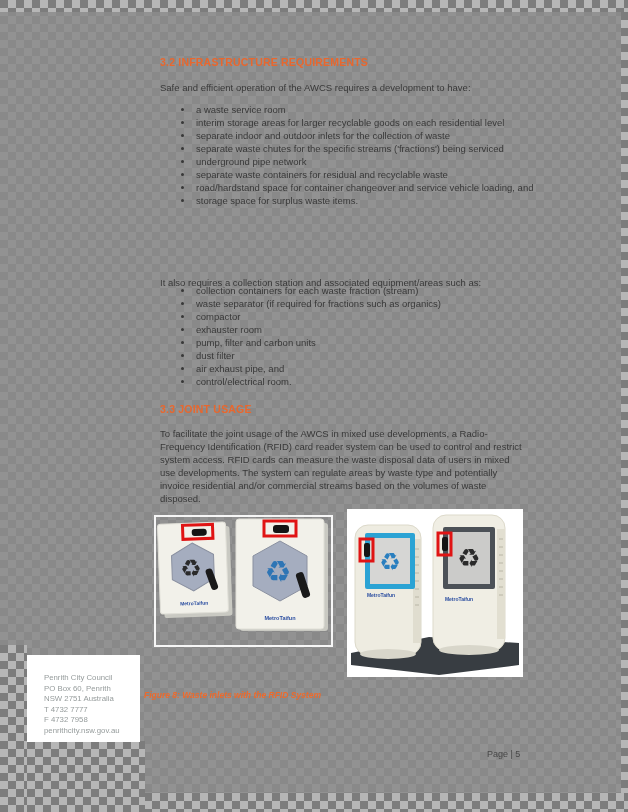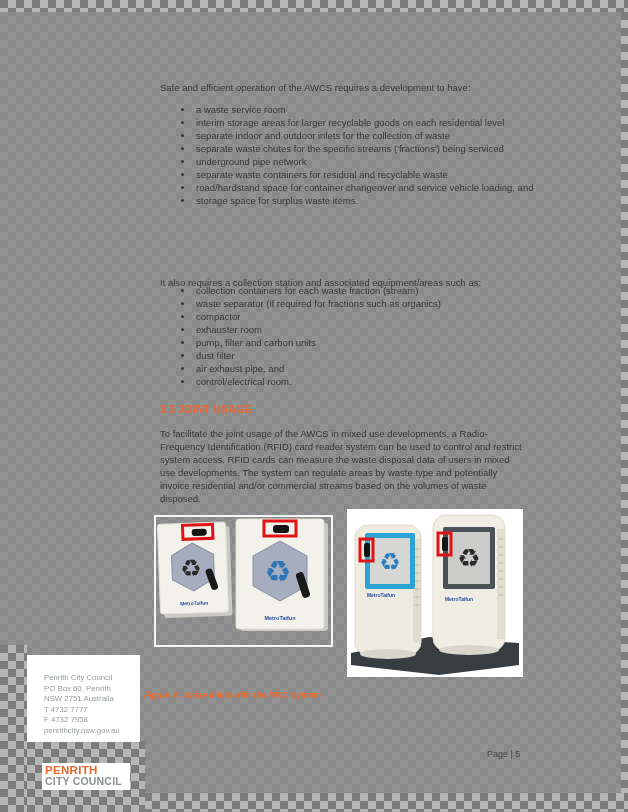--- a/index.html
+++ b/index.html
@@ -44,20 +44,21 @@
 <body>
 
 <div class="canvas">
 
   <div class="checker" style="left:0;top:0;width:628px;height:12px;"></div>
   <div class="checker" style="left:0;top:793px;width:628px;height:19px;"></div>
   <div class="checker" style="left:621px;top:12px;width:7px;height:781px;"></div>
   <div class="checker" style="left:0;top:645px;width:27px;height:167px;"></div>
   <div class="checker" style="left:27px;top:741px;width:118px;height:71px;"></div>
 
+  <div class="abs h-orange" style="left:160px;top:56px;">3.2 INFRASTRUCTURE REQUIREMENTS</div>
 
   <div class="abs body-text" style="left:160px;top:81px;width:368px;">Safe and efficient operation of the AWCS requires a development to have:</div>
 
   <ul class="abs doc-list" style="left:178px;top:103px;width:340px;">
     <li>a waste service room</li>
     <li>interim storage areas for larger recyclable goods on each residential level</li>
     <li>separate indoor and outdoor inlets for the collection of waste</li>
     <li>separate waste chutes for the specific streams ('fractions') being serviced</li>
     <li>underground pipe network</li>
     <li>separate waste containers for residual and recyclable waste</li>
@@ -165,20 +166,16 @@
 
   <div class="abs address-box" style="left:27px;top:655px;">
     <div>Penrith City Council</div>
     <div>PO Box 60, Penrith</div>
     <div>NSW 2751 Australia</div>
     <div>T 4732 7777</div>
     <div>F 4732 7958</div>
     <div>penrithcity.nsw.gov.au</div>
   </div>
 
-  <div class="abs logo-box" style="left:42px;top:763px;">
-    <div class="logo-top">PENRITH</div>
-    <div class="logo-bottom">CITY COUNCIL</div>
-  </div>
 
   <div class="abs page-num" style="left:487px;top:749px;">Page | 5</div>
 
 </div>
 
 </body></html>

